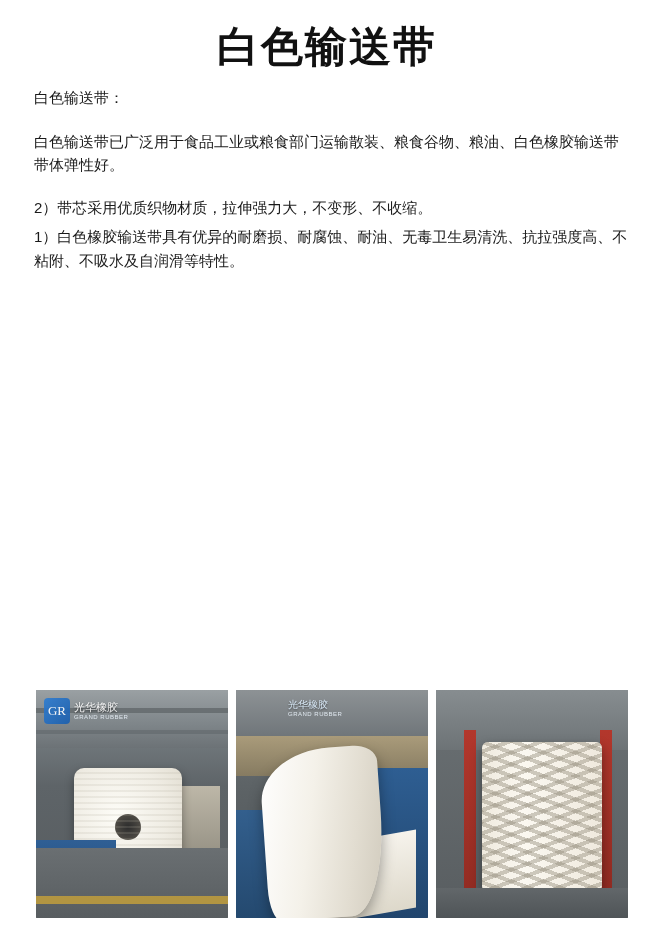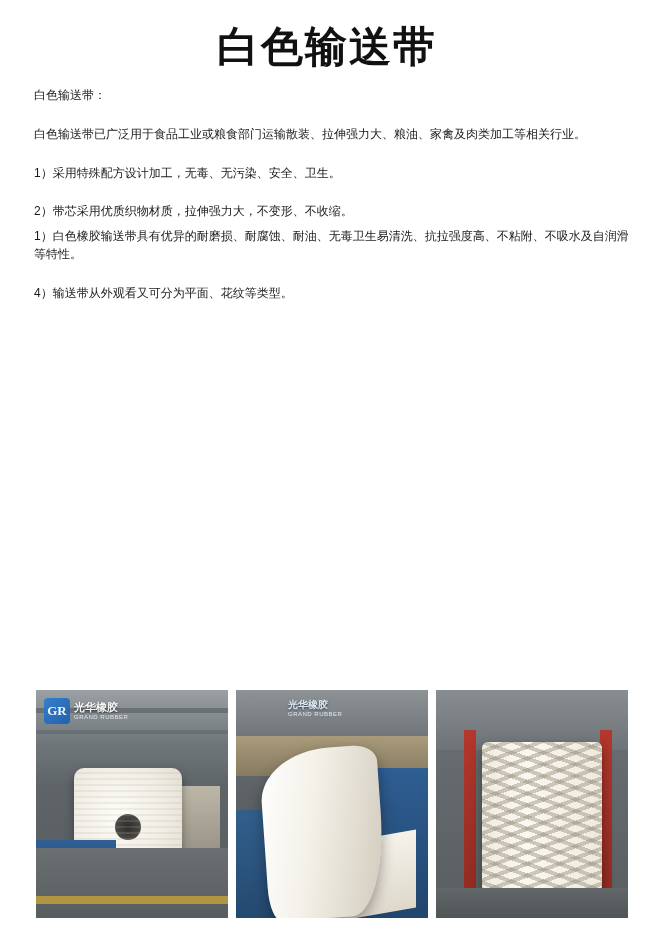--- a/index.html
+++ b/index.html
@@ -25,21 +25,21 @@
     text-align: center;
     font-size: 42px;
     font-weight: bold;
     letter-spacing: 2px;
     color: #111111;
     margin: 22px 12px 14px 0;
     line-height: 1.2;
   }
   .body-text {
     padding: 0 34px;
-    font-size: 12px;
+    font-size: 15px;
     line-height: 1.55;
     color: #1a1a1a;
   }
   .para {
     margin: 0 0 20px 0;
   }
   .para.tight {
     margin-bottom: 6px;
   }
   .gallery {
@@ -179,51 +179,49 @@
   }
   
   .wm {
     position: absolute; left: 8px; top: 8px;
     display: flex; align-items: center; gap: 4px;
     opacity: .92;
   }
   .wm .gr-box {
     width: 26px; height: 26px; border-radius: 4px;
     background: linear-gradient(135deg,#2f7dd1 0%, #1b5fae 100%);
-    color: #fff; font-size: 13px; font-weight: bold;
+    color: #fff; font-size: 13px; font-weight: normal;
     display: flex; align-items: center; justify-content: center;
     font-family: "Liberation Serif", serif;
   }
   .wm .gr-text {
     display: flex; flex-direction: column; line-height: 1.05;
   }
   .wm .gr-cn {
     font-size: 11px; color: #ffffff; text-shadow: 0 1px 2px rgba(0,0,0,.6);
-    font-weight: bold;
+    font-weight: normal;
   }
   .wm .gr-en {
     font-size: 6px; color: #e8f0f8; letter-spacing: .5px;
   }
   .wm2 { left: 52px; top: 10px; }
   .wm2 .gr-cn { font-size: 10px; color: #dff0ff; }
 </style>
 </head>
 <body>
 
 <div class="page">
 
   <h1 class="title">白色输送带</h1>
 
   <div class="body-text">
     <p class="para">白色输送带：</p>
-    <p class="para">白色输送带已广泛用于食品工业或粮食部门运输散装、拉伸强力大、粮油、家禽及肉类加工等相关行业。</p>
-    <p class="para">1）采用特殊配方设计加工，无毒、无污染、安全、卫生。</p>
+    <p class="para">白色输送带已广泛用于食品工业或粮食部门运输散装、粮食谷物、粮油、白色橡胶输送带带体弹性好。</p>
     <p class="para tight">2）带芯采用优质织物材质，拉伸强力大，不变形、不收缩。</p>
     <p class="para">1）白色橡胶输送带具有优异的耐磨损、耐腐蚀、耐油、无毒卫生易清洗、抗拉强度高、不粘附、不吸水及自润滑等特性。</p>
-    <p class="para">4）输送带从外观看又可分为平面、花纹等类型。</p>
   </div>
 
   <div class="gallery">
 
     <div class="photo p1">
       <div class="ceiling"></div>
       <div class="beam"></div>
       <div class="beam beam2"></div>
       <div class="stack"></div>
       <div class="roll"></div>

